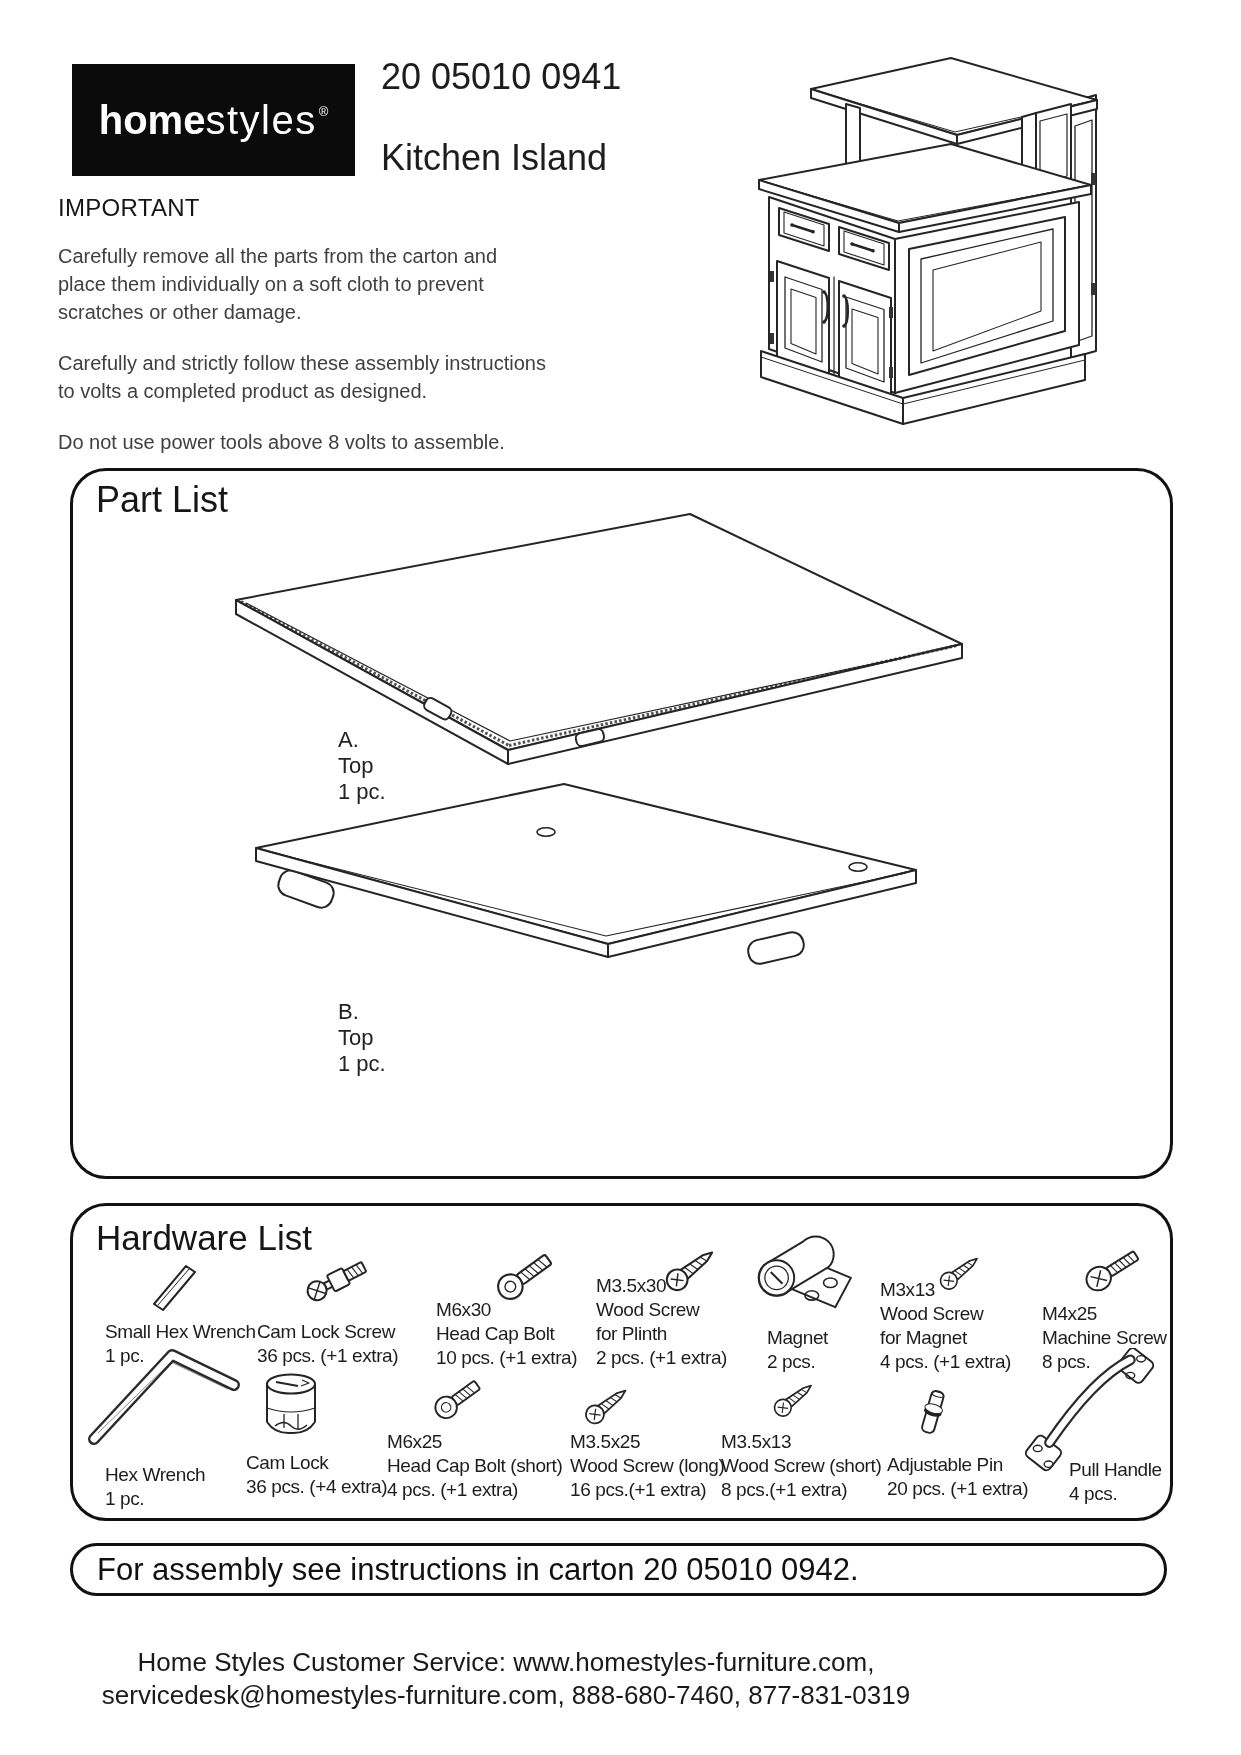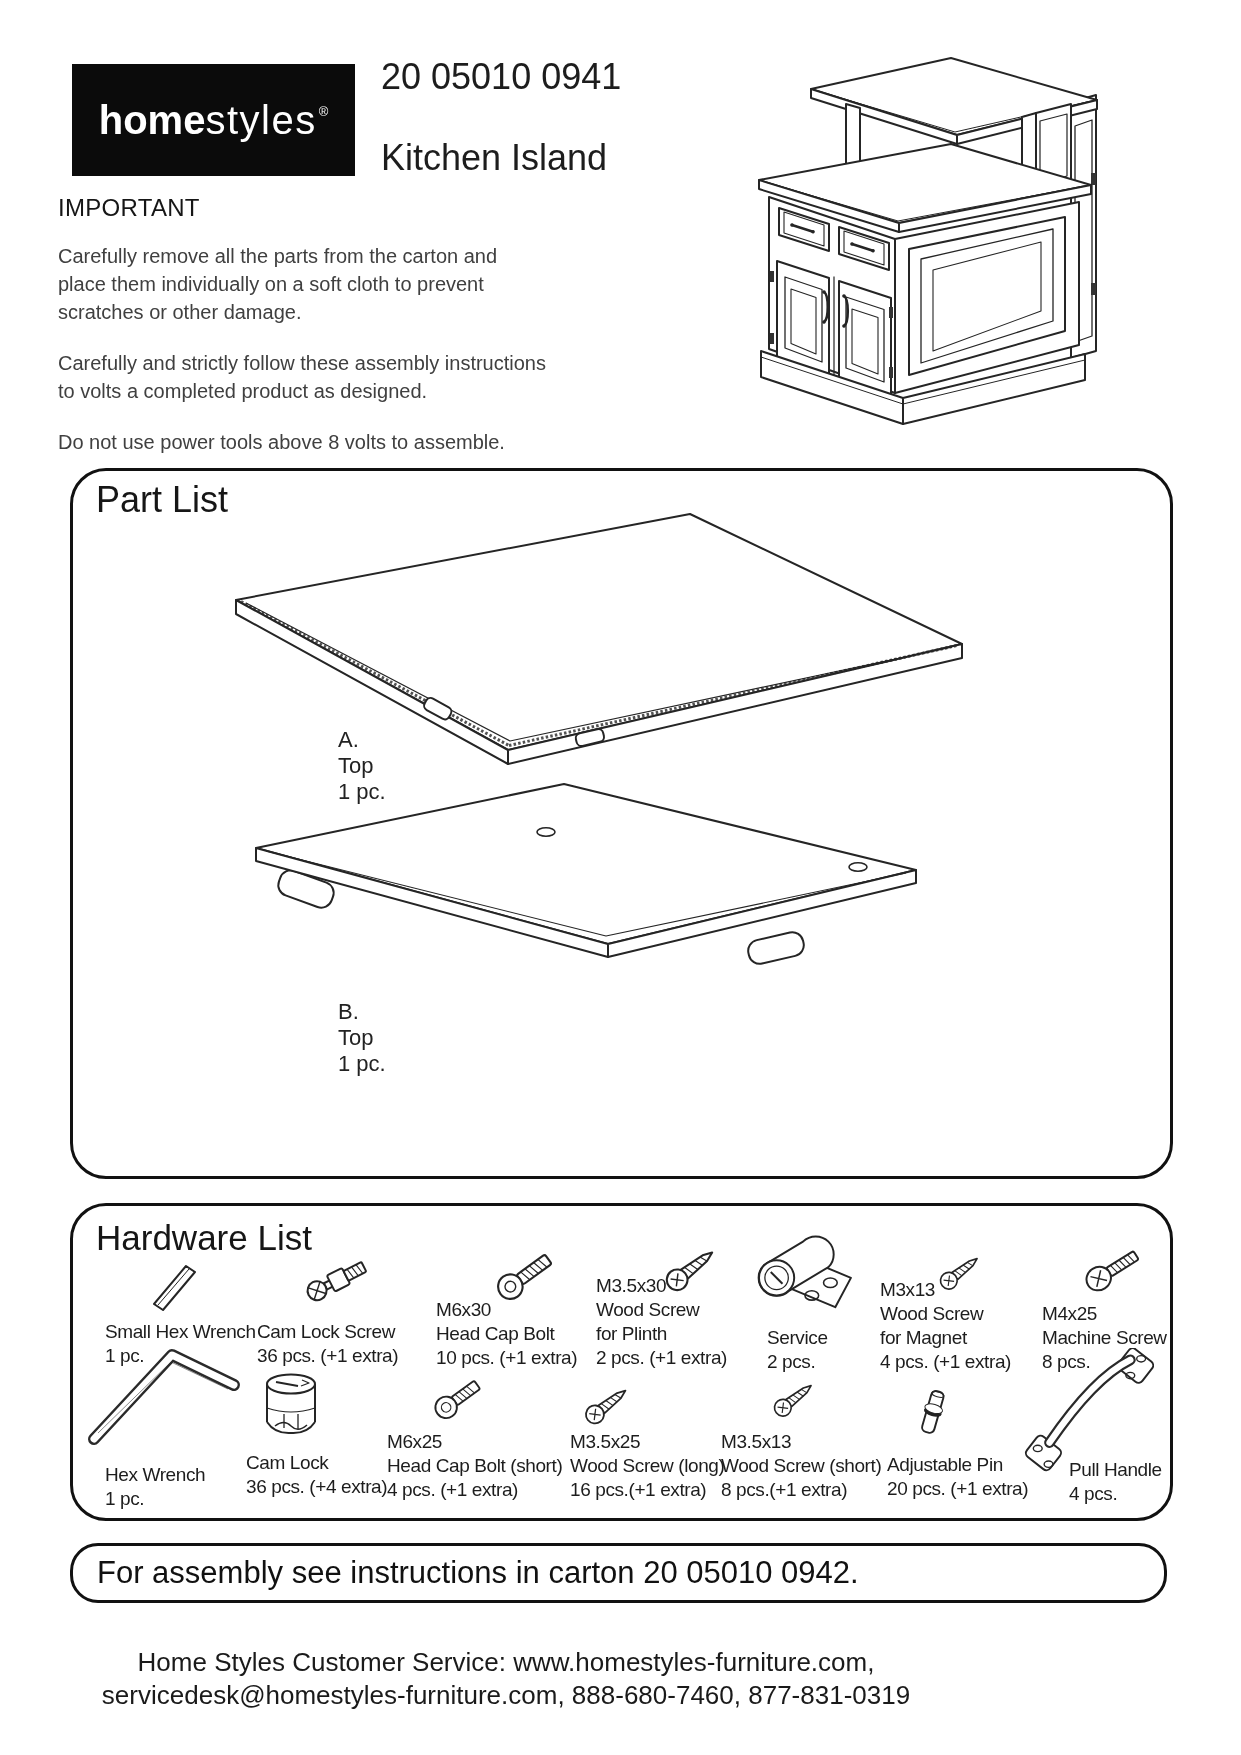--- a/index.html
+++ b/index.html
@@ -59,21 +59,21 @@
   .icoG{left:1082px;top:1238px;width:64px;height:62px;}
   .icoH{left:84px;top:1335px;width:160px;height:124px;}
   .icoI{left:258px;top:1370px;width:66px;height:76px;}
   .icoJ{left:430px;top:1369px;width:58px;height:58px;}
   .icoK{left:580px;top:1378px;width:54px;height:54px;}
   .icoL{left:767px;top:1374px;width:54px;height:50px;}
   .icoM{left:912px;top:1388px;width:42px;height:50px;}
   .icoN{left:1016px;top:1348px;width:138px;height:128px;}
 
   
-  .note-box{left:70px;top:1543px;width:1097px;height:60px;border-radius:28px;
+  .note-box{left:70px;top:1543px;width:1097px;height:53px;border-radius:28px;
             display:flex;align-items:center;padding-left:24px;box-sizing:border-box;}
   .note-text{font-size:31px;color:#111;}
   .footer{left:0;top:1646px;width:1012px;text-align:center;font-size:26px;line-height:33px;color:#1a1a1a;}
 
   svg{display:block;}
   .ln{stroke:#252525;stroke-width:2;fill:#ffffff;stroke-linejoin:round;}
   .ln-n{stroke:#252525;fill:none;stroke-linejoin:round;}
 </style>
 </head>
 <body>
@@ -341,21 +341,21 @@
     <div>Head Cap Bolt</div>
     <div>10 pcs. (+1 extra)</div>
   </div>
   <div class="hw-label hw3">
     <div>M3.5x30</div>
     <div>Wood Screw</div>
     <div>for Plinth</div>
     <div>2 pcs. (+1 extra)</div>
   </div>
   <div class="hw-label hw4">
-    <div>Service</div>
+    <div>Magnet</div>
     <div>2 pcs.</div>
   </div>
   <div class="hw-label hw5">
     <div>M3x13</div>
     <div>Wood Screw</div>
     <div>for Magnet</div>
     <div>4 pcs. (+1 extra)</div>
   </div>
   <div class="hw-label hw6">
     <div>M4x25</div>

